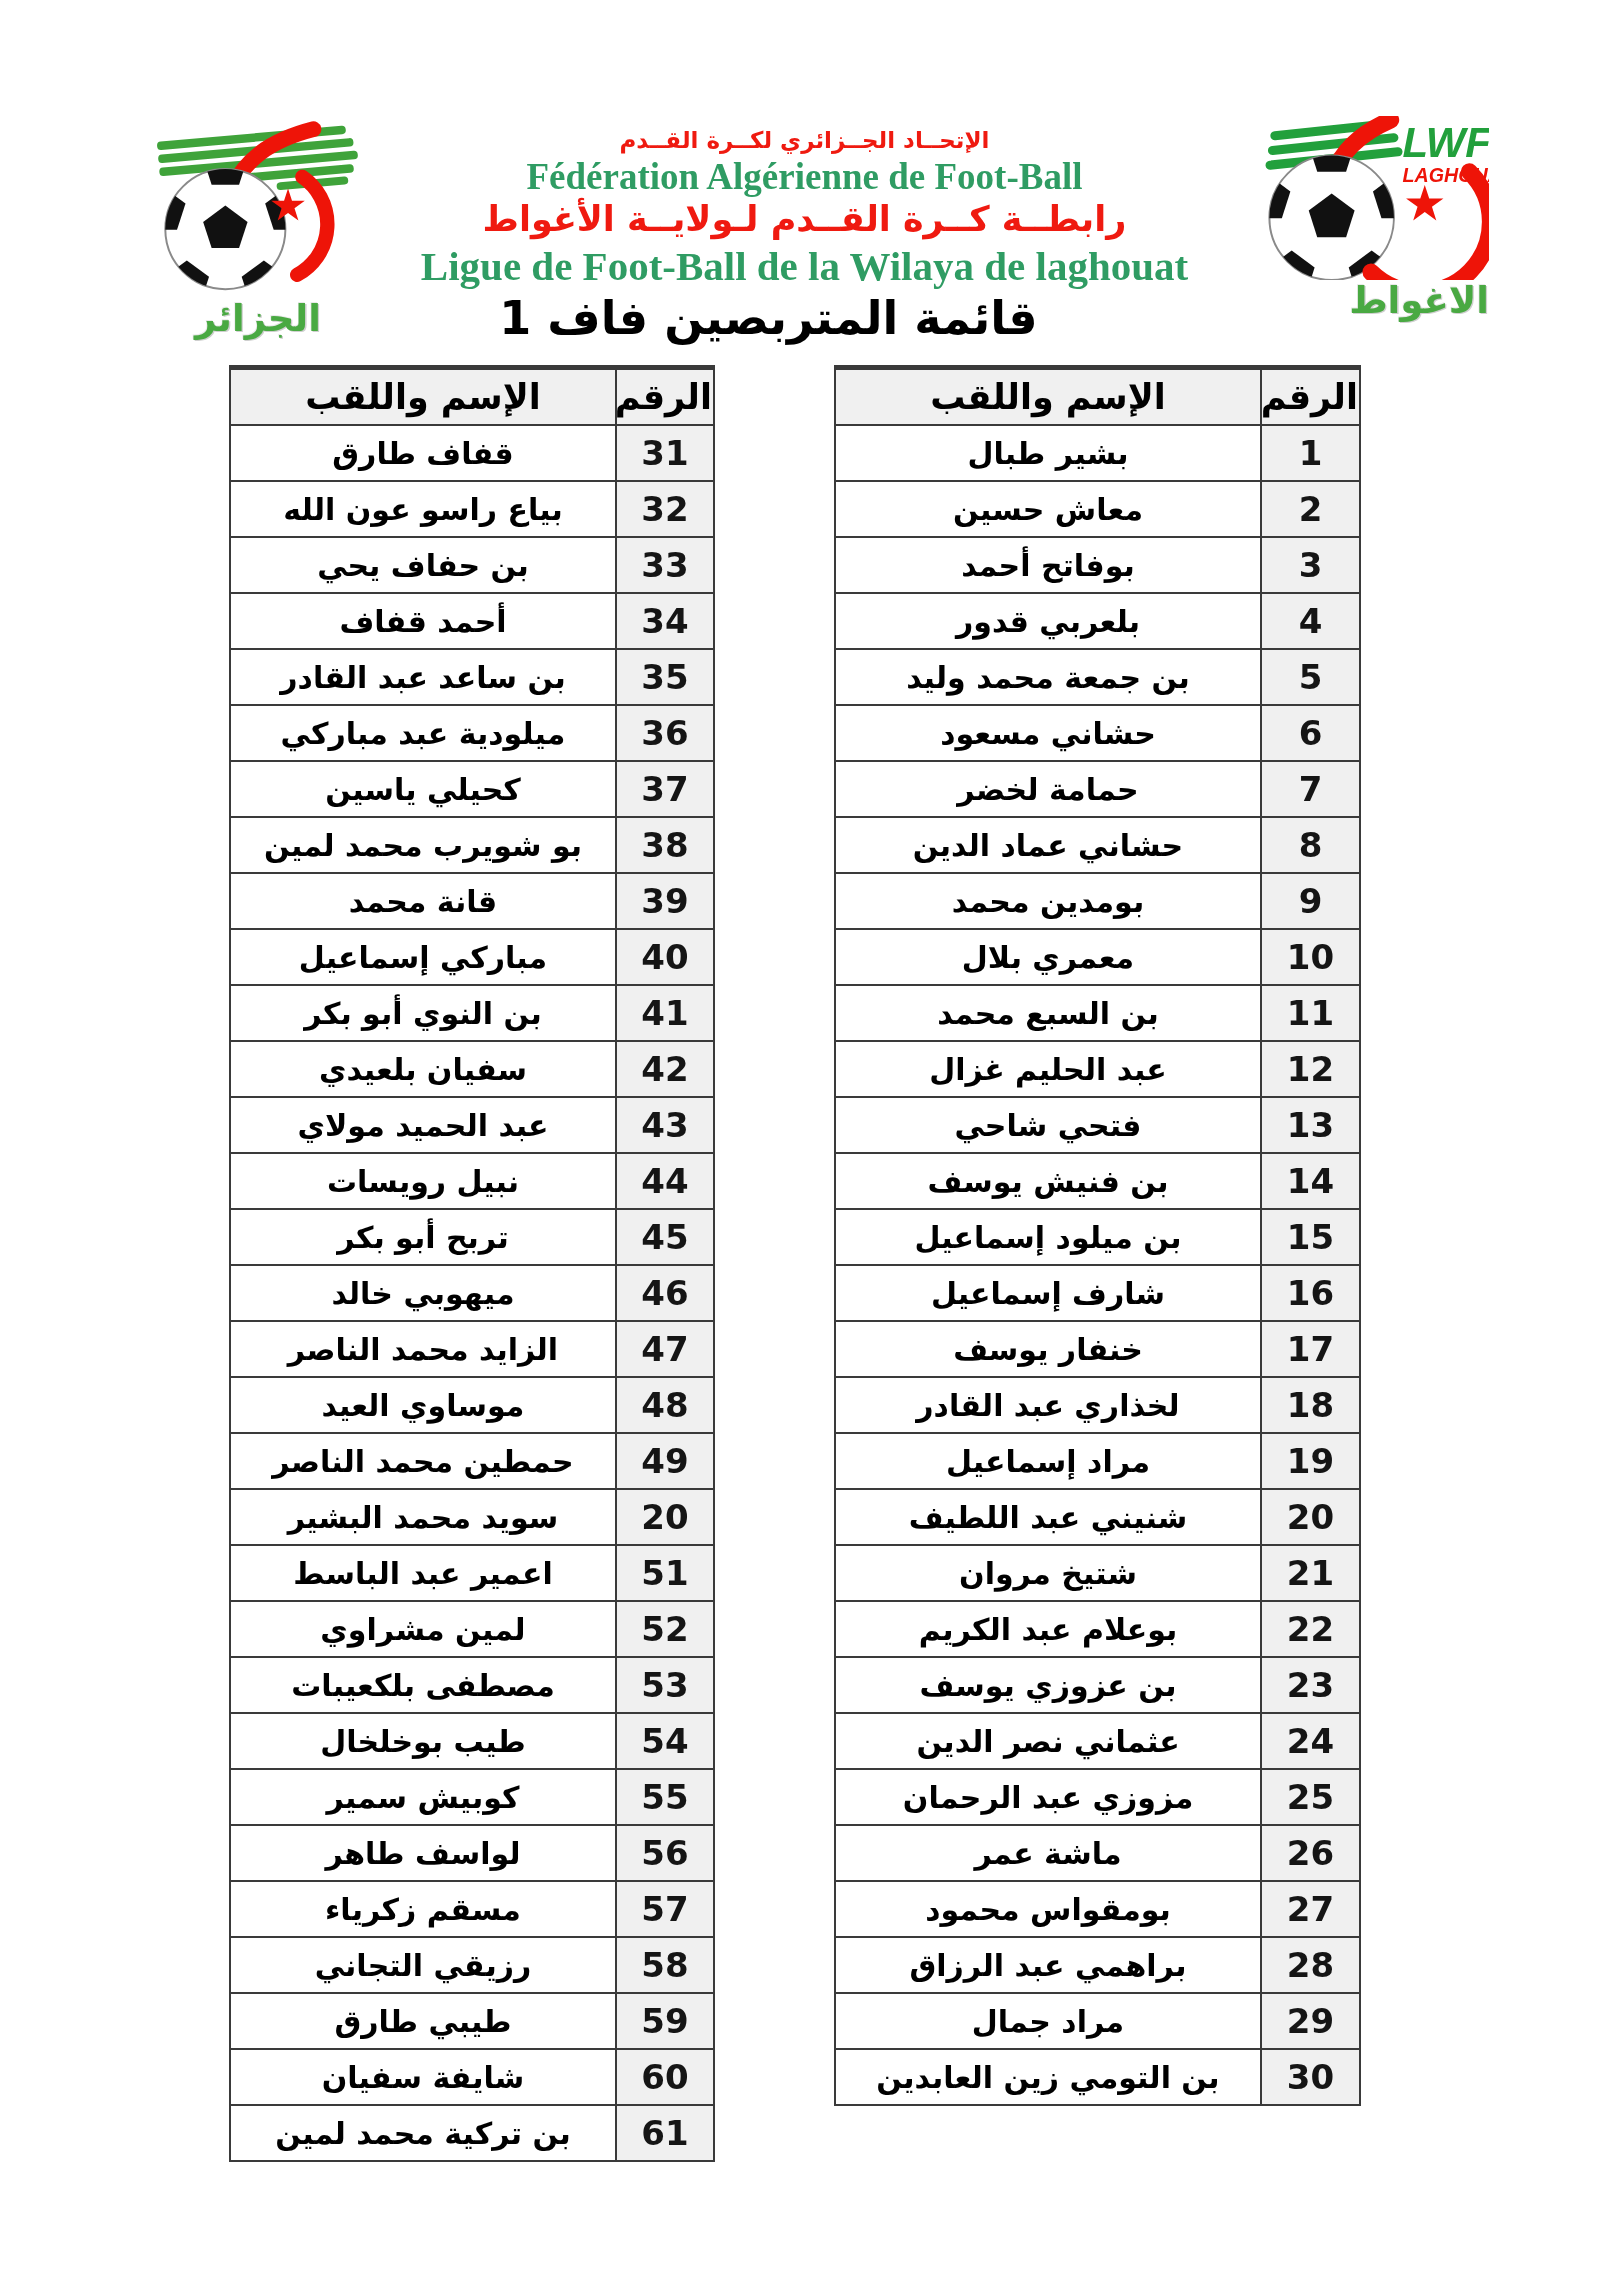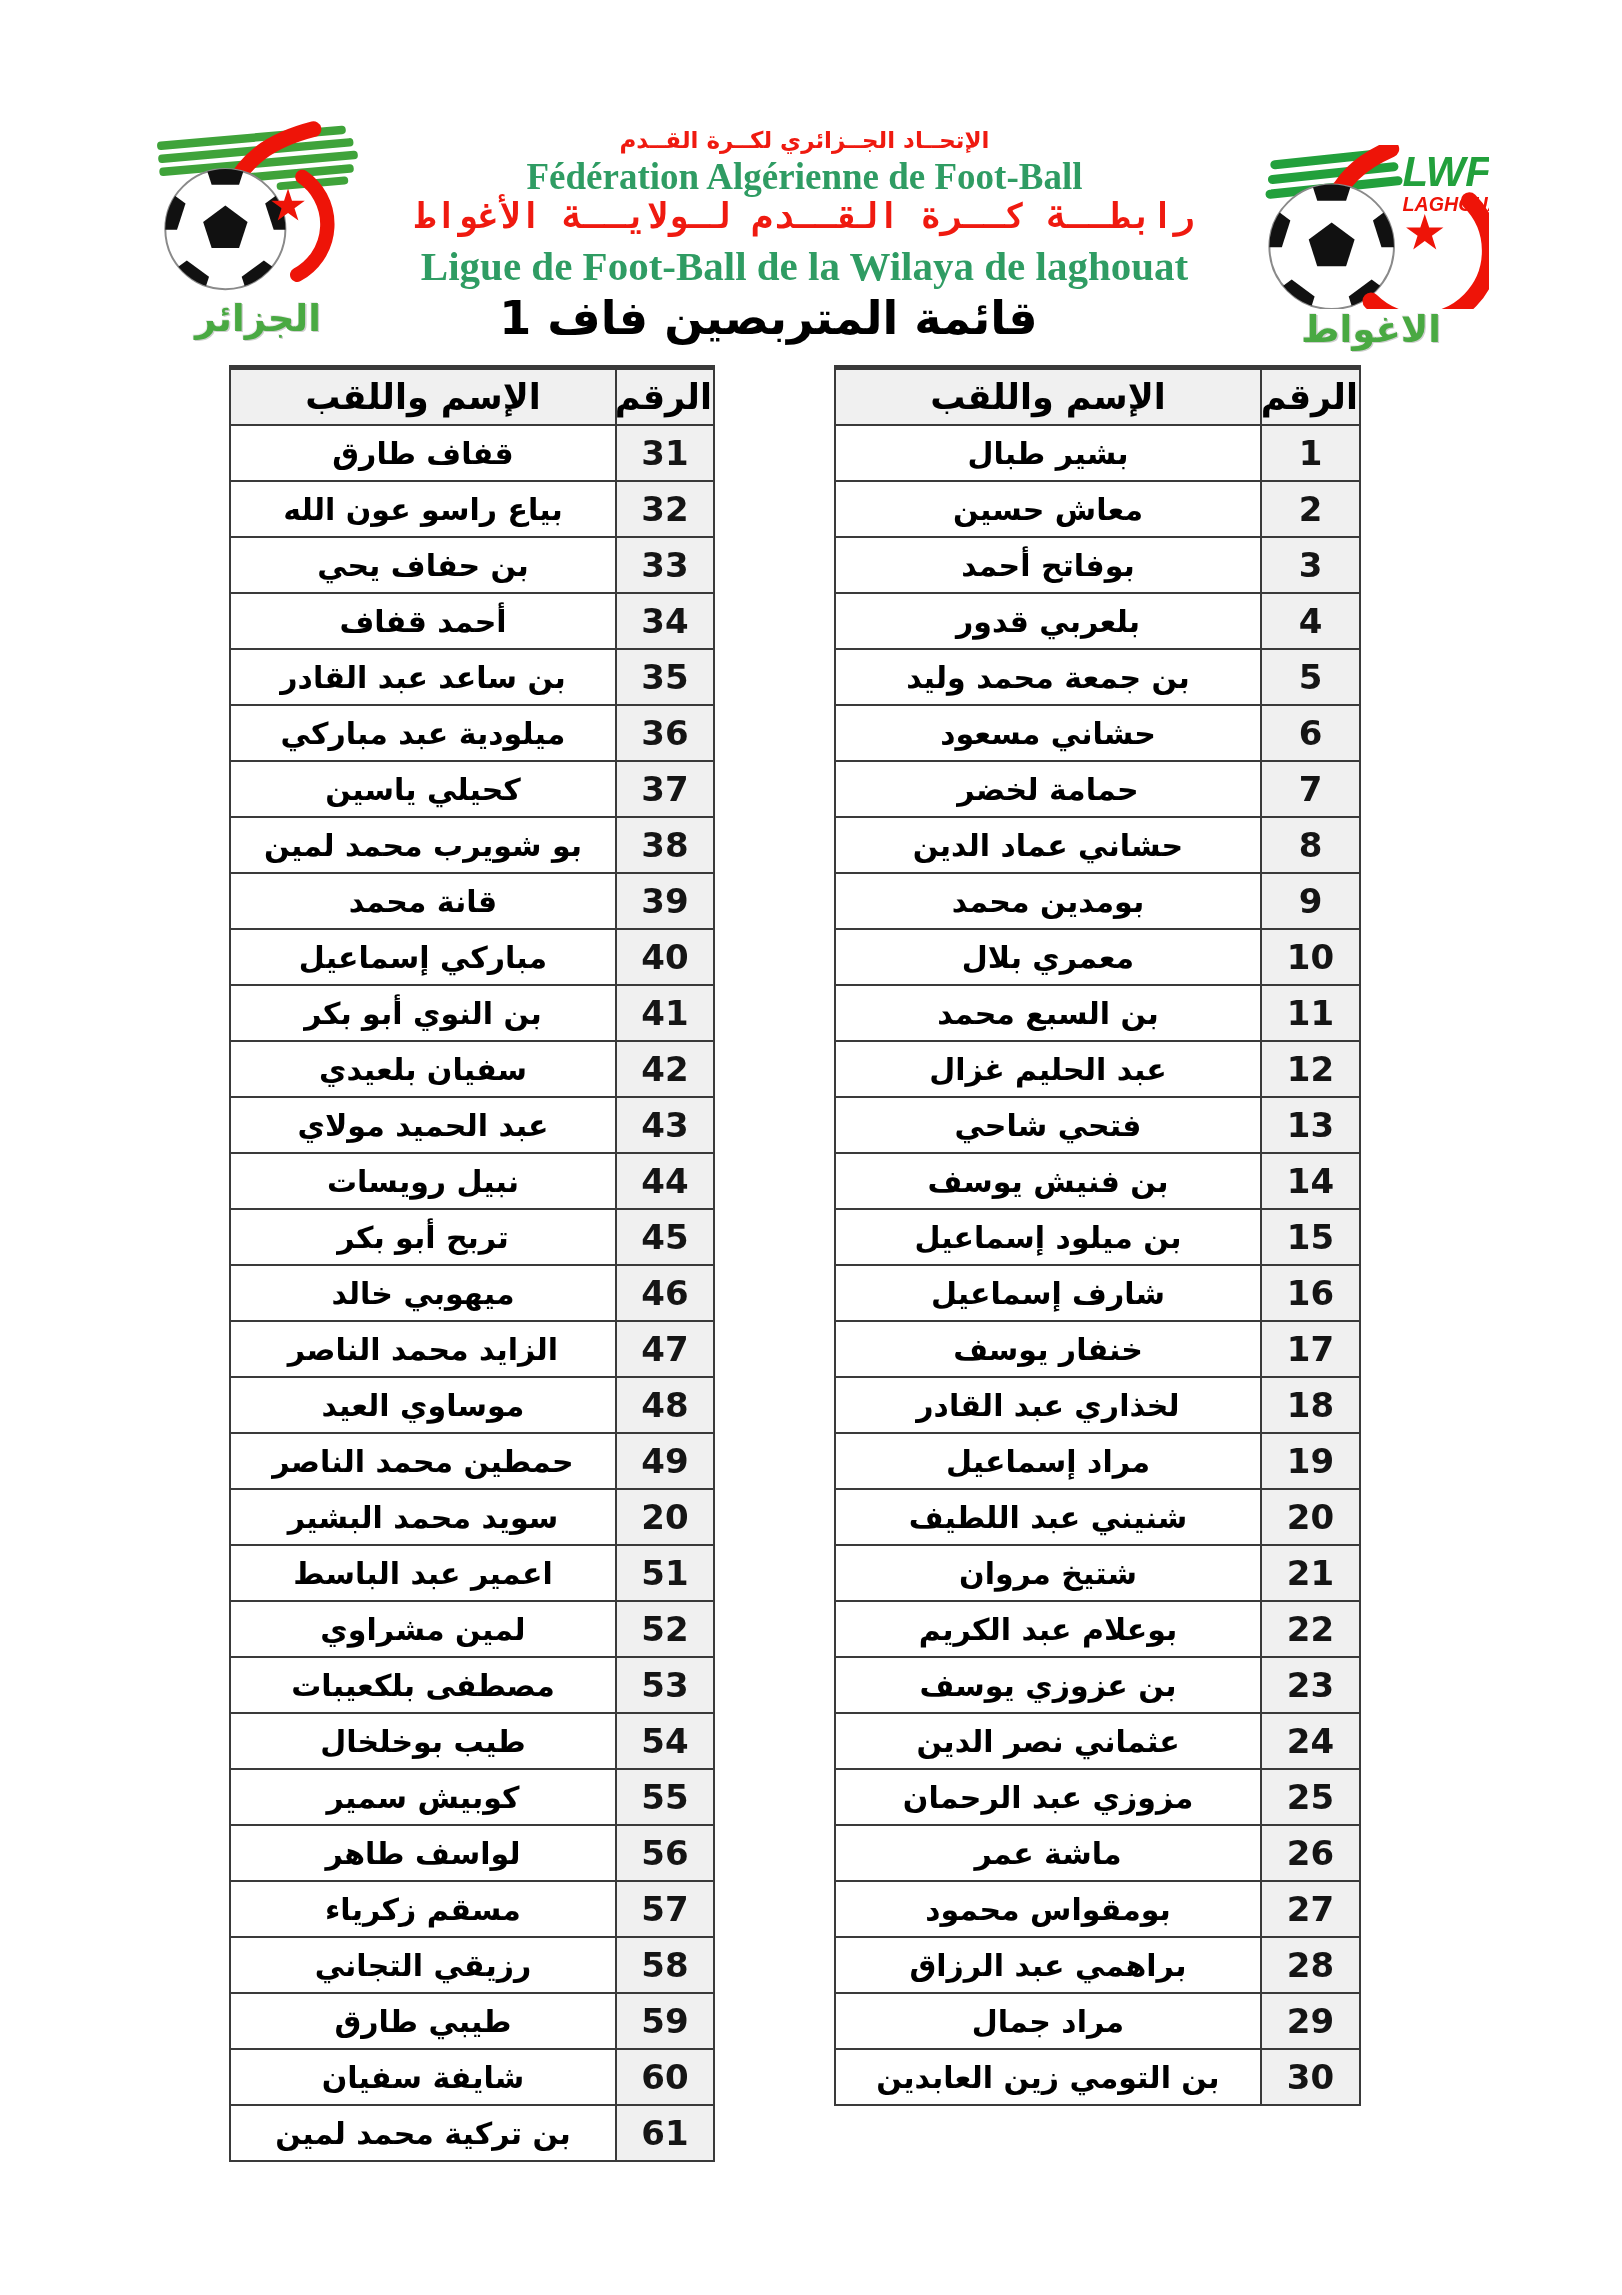--- a/index.html
+++ b/index.html
@@ -11,30 +11,30 @@
     --cell-gray:#f0f0f0;
   }
   html,body{margin:0;padding:0;background:#888;}
   .page{
     position:relative;width:1622px;height:2295px;background:#ffffff;
     font-family:"DejaVu Sans",sans-serif;overflow:hidden;
   }
   
   .logo{position:absolute;text-align:center;}
   .logo-left{left:147px;top:121px;width:222px;}
-  .logo-right{left:1253px;top:145px;width:236px;}
+  .logo-right{left:1253px;top:116px;width:236px;text-align:right;}
   .logo-caption{
     direction:rtl;font-weight:bold;color:var(--caption-green);
     font-size:37px;line-height:1.05;
     text-shadow:1.3px 1.3px 0 #cfcfcf, -0.7px -0.7px 0 #e9e9e9;
   }
   .hdr-lines{position:absolute;left:353px;width:903px;top:128px;text-align:center;}
   .hdr-ar1{direction:rtl;color:var(--red);font-weight:bold;font-size:23px;line-height:1.1;}
   .hdr-fr1{color:var(--green);font-family:"Liberation Serif",serif;font-weight:bold;font-size:37px;line-height:1.1;margin-top:3.9px;}
-  .hdr-ar2{direction:rtl;color:var(--red);font-weight:bold;font-size:35px;line-height:1.1;margin-top:2.6px;font-family:Liberation Mono, monospace;}
+  .hdr-ar2{direction:rtl;color:var(--red);font-weight:bold;font-size:35px;line-height:1.1;margin-top:2.6px;}
   .hdr-fr2{color:var(--green);font-family:"Liberation Serif",serif;font-weight:bold;font-size:41px;line-height:1.1;margin-top:5.2px;}
   .doc-title{
     position:absolute;left:0;right:85px;top:291px;text-align:center;direction:rtl;
     color:#000;font-weight:bold;font-size:46px;
   }
   
   table.roster{
     position:absolute;top:365px;border-collapse:collapse;table-layout:fixed;
     background:#fff;
   }

